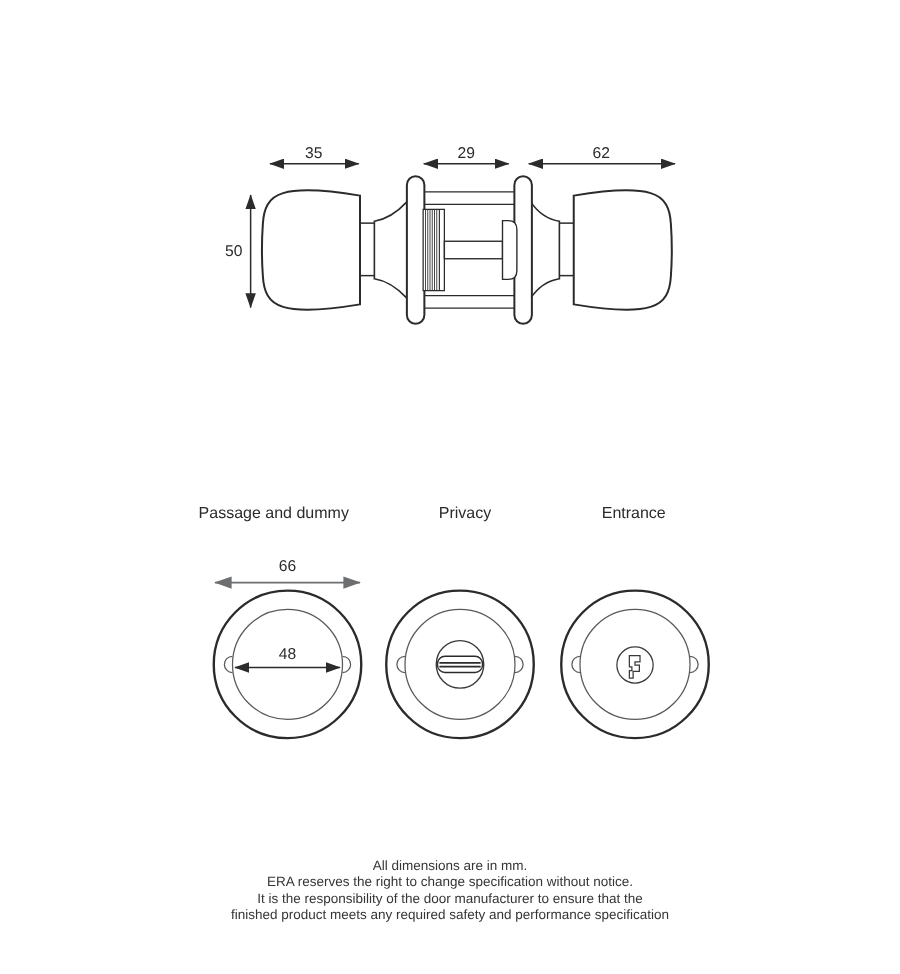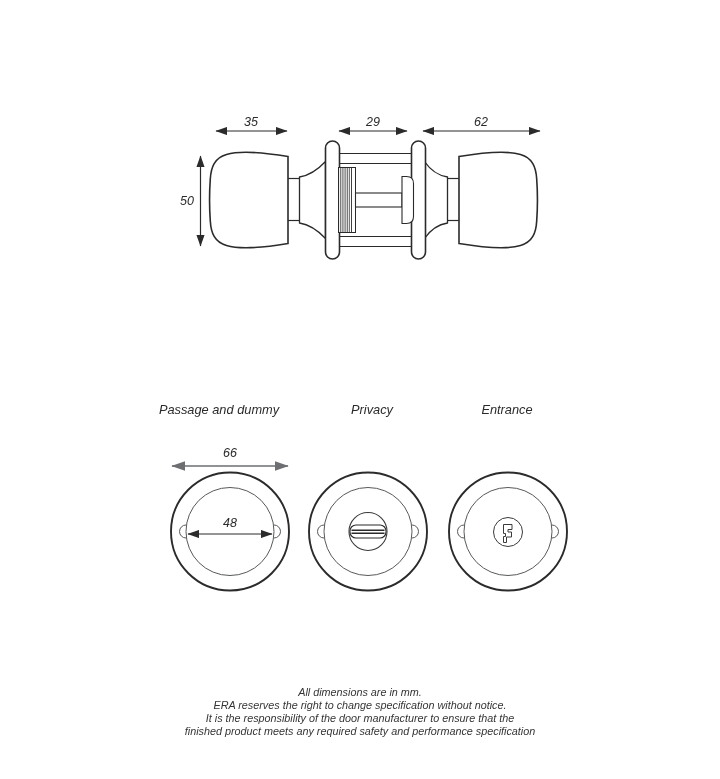--- a/index.html
+++ b/index.html
@@ -2,21 +2,20 @@
 <html><head>
 <meta charset="utf-8">
 <style>
   html,body{margin:0;padding:0;background:#ffffff;}
   .canvas{
     position:relative;
     width:720px;height:779px;
     background:#ffffff;
     font-family:"Liberation Sans", sans-serif;
     overflow:hidden;
-    font-style:italic;
   }
   svg{position:absolute;left:0;top:0;}
   .dim-label{
     font-family:"Liberation Sans", sans-serif;
     font-size:12.5px;
     fill:#2b2b2c;
   }
   .view-label{
     font-family:"Liberation Sans", sans-serif;
     font-size:12.8px;

